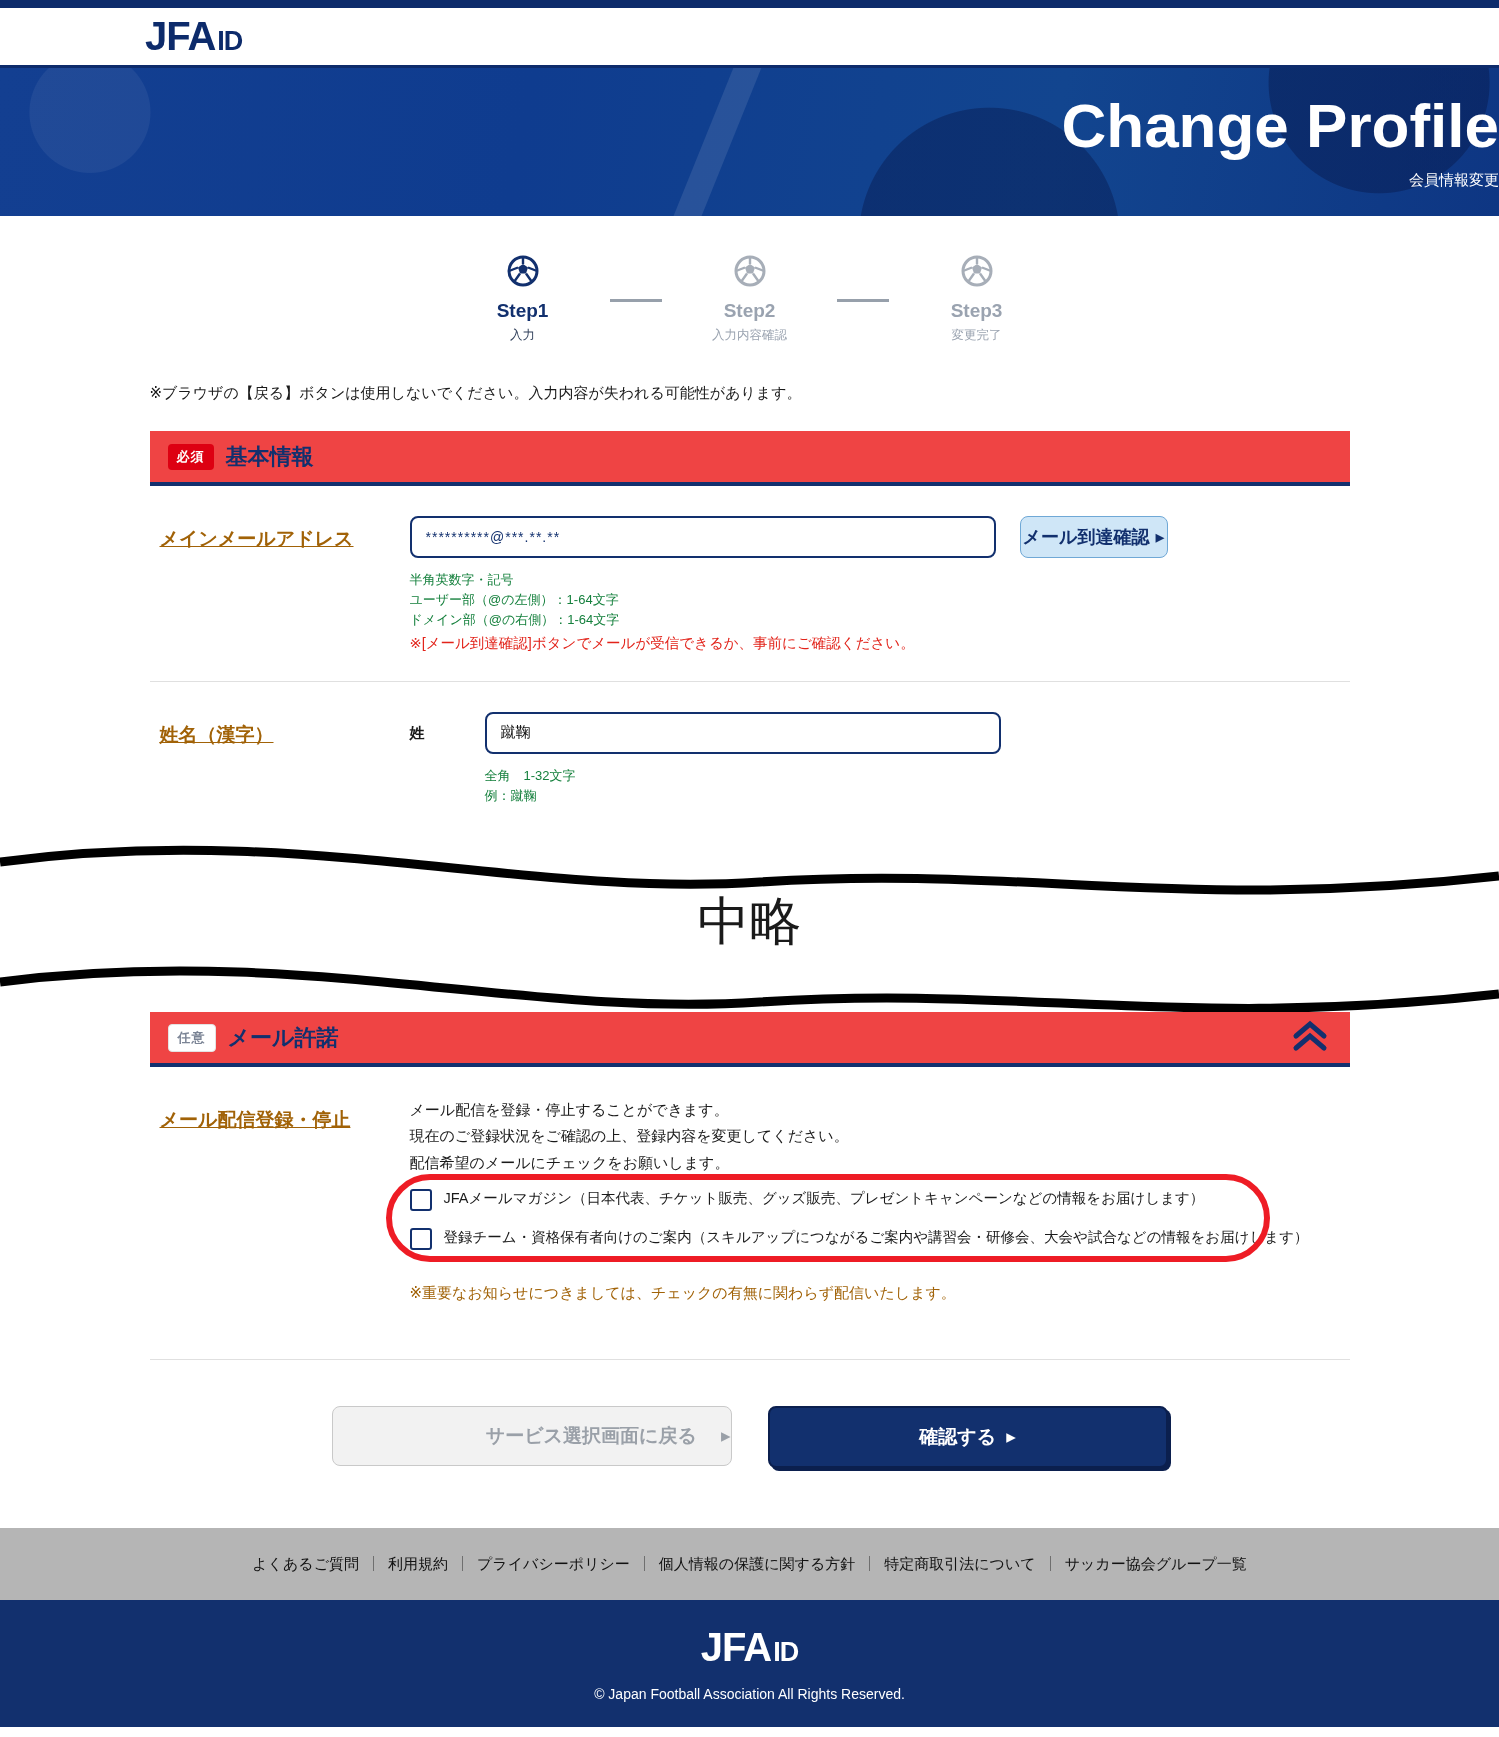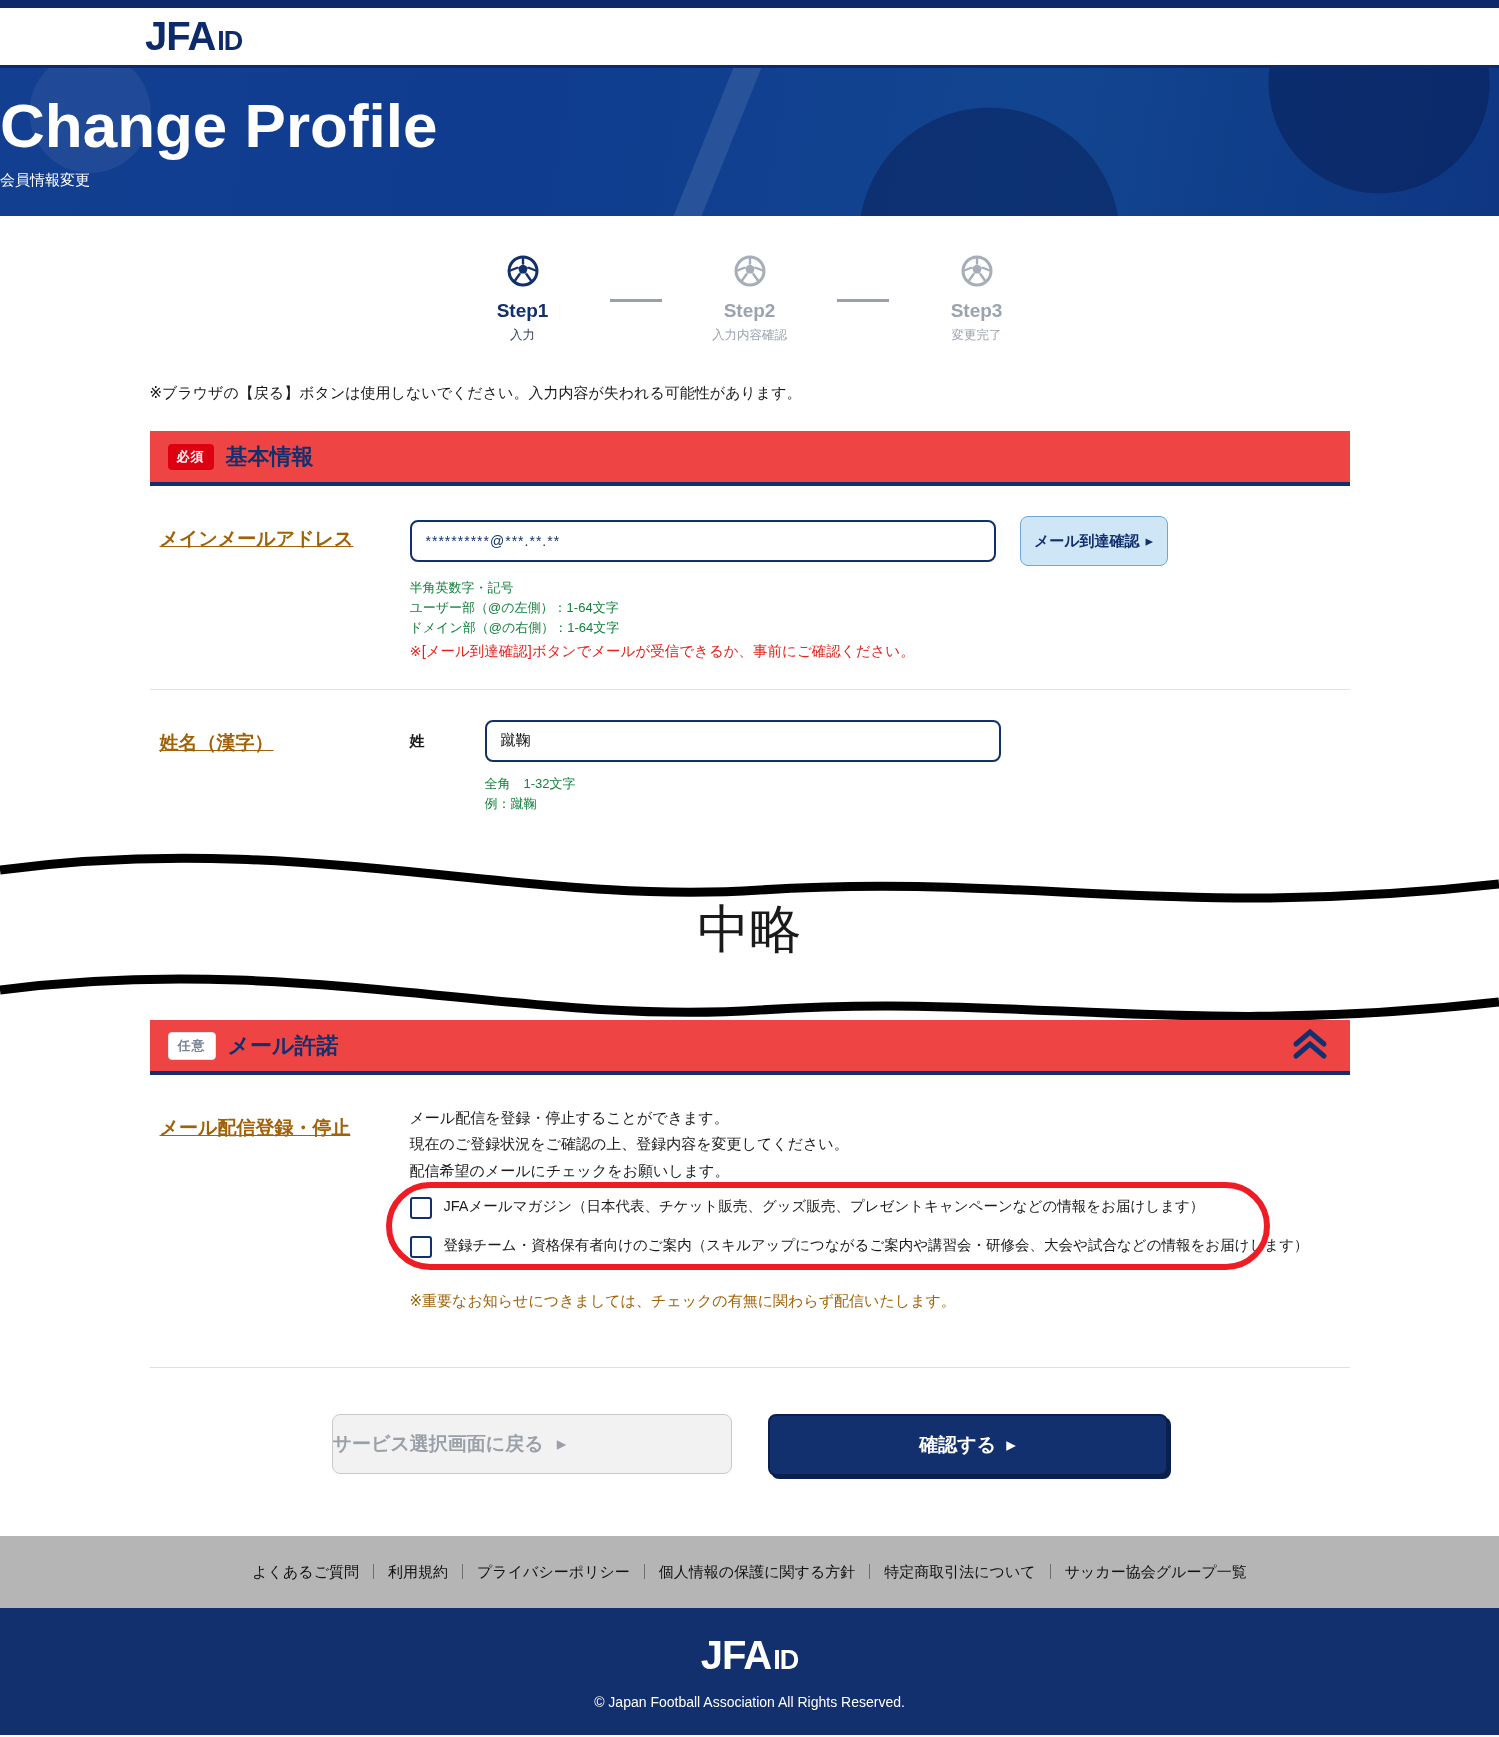--- a/index.html
+++ b/index.html
@@ -24,21 +24,21 @@
     font-family:"Liberation Sans", sans-serif;
   }
   .logo .id {
     font-size:27px; font-weight:bold; color:#0d2b6b; letter-spacing:-1px;
     margin-left:2px;
   }
 
   
   .hero {
     height:148px; background:#10439a; position:relative; overflow:hidden;
-    display:flex; flex-direction:column; align-items:flex-start; justify-content:center;
+    display:flex; flex-direction:column; align-items:flex-end; justify-content:center;
   }
   .hero::before {
     content:""; position:absolute; inset:0;
     background:
       radial-gradient(circle at 6% 30%, rgba(255,255,255,0.06) 0 60px, transparent 61px),
       radial-gradient(circle at 92% 10%, rgba(8,30,85,0.55) 0 110px, transparent 111px),
       radial-gradient(circle at 66% 115%, rgba(8,30,85,0.5) 0 130px, transparent 131px),
       linear-gradient(100deg, #133f91 0%, #0f3c8f 35%, #12458f 70%, #0e3683 100%);
   }
   .hero::after {
@@ -93,22 +93,22 @@
   .field-line { display:flex; align-items:center; gap:24px; }
   input.txt {
     height:42px; border:2px solid #12306e; border-radius:8px; background:#ffffff;
     font-size:14px; padding:0 14px; color:#12306e; outline:none;
     font-family:"Liberation Sans", sans-serif;
   }
   input.email { width:586px; letter-spacing:1px; }
   input.sei { width:516px; font-size:15px; color:#111; }
 
   .btn-mail {
-    width:148px; height:50px; border:1px solid #6fa8d6; border-radius:8px;
-    background:#cfe6f7; color:#12306e; font-size:15px; font-weight:bold;
+    width:148px; height:42px; border:1px solid #6fa8d6; border-radius:8px;
+    background:#cfe6f7; color:#12306e; font-size:18px; font-weight:bold;
     display:flex; align-items:center; justify-content:center; gap:6px; cursor:pointer;
   }
   .hint { font-size:13px; color:#15803d; line-height:1.55; margin-top:12px; }
   .hint.red { color:#e2231a; font-size:14.5px; margin-top:2px; }
 
   
   .omission { position:relative; height:180px; margin:0; overflow:hidden; }
   .omission svg { position:absolute; left:0; top:0; }
   .omission .ch {
     position:absolute; width:100%; top:50%; transform:translateY(-50%);
@@ -130,21 +130,21 @@
     border:6px solid #ee1c25; border-radius:46px; pointer-events:none;
   }
   .mp-note { font-size:15px; color:#a16207; margin-top:26px; }
 
   
   .btnrow { display:flex; justify-content:center; gap:36px; padding:46px 0 60px 0;
             border-top:1px solid #e0e0e0; margin-top:30px; }
   .btn-back {
     width:400px; height:60px; border:1px solid #c9c9c9; border-radius:8px;
     background:#f2f2f2; color:#9aa0a8; font-size:19px; font-weight:bold;
-    display:flex; align-items:center; justify-content:flex-start; gap:13px; cursor:pointer;
+    display:flex; align-items:center; justify-content:flex-end; gap:24px; cursor:pointer;
   }
   .btn-conf {
     width:400px; height:62px; border:2px solid #0b1f4e; border-radius:8px;
     background:#12306e; color:#ffffff; font-size:19px; font-weight:bold;
     display:flex; align-items:center; justify-content:center; gap:10px; cursor:pointer;
     box-shadow:3px 3px 0 #0b1f4e;
   }
 
   
   .footlinks {

